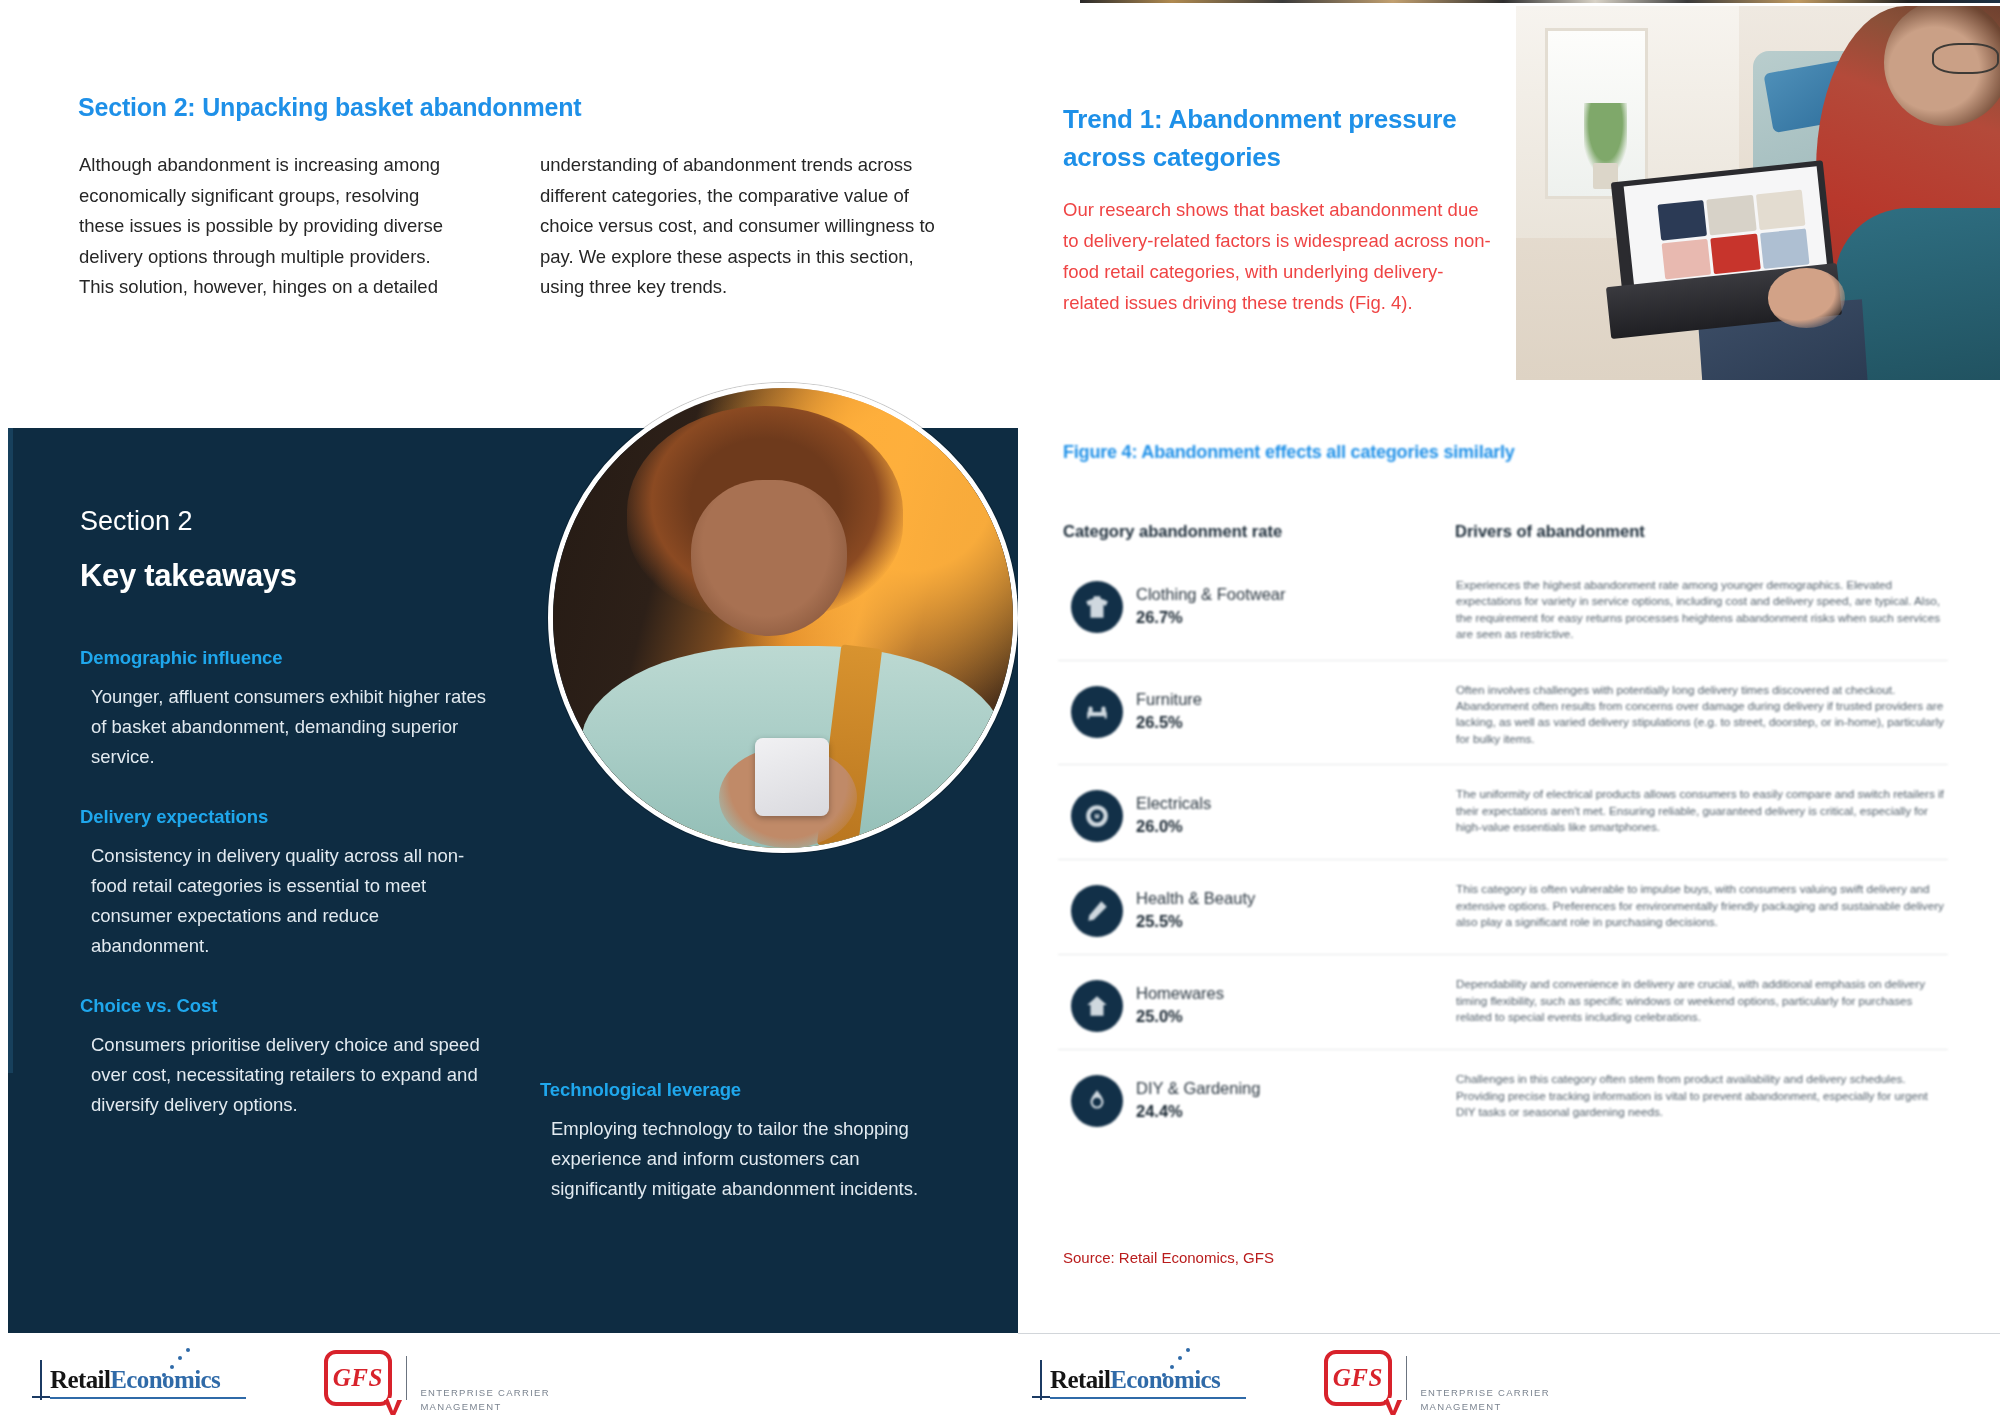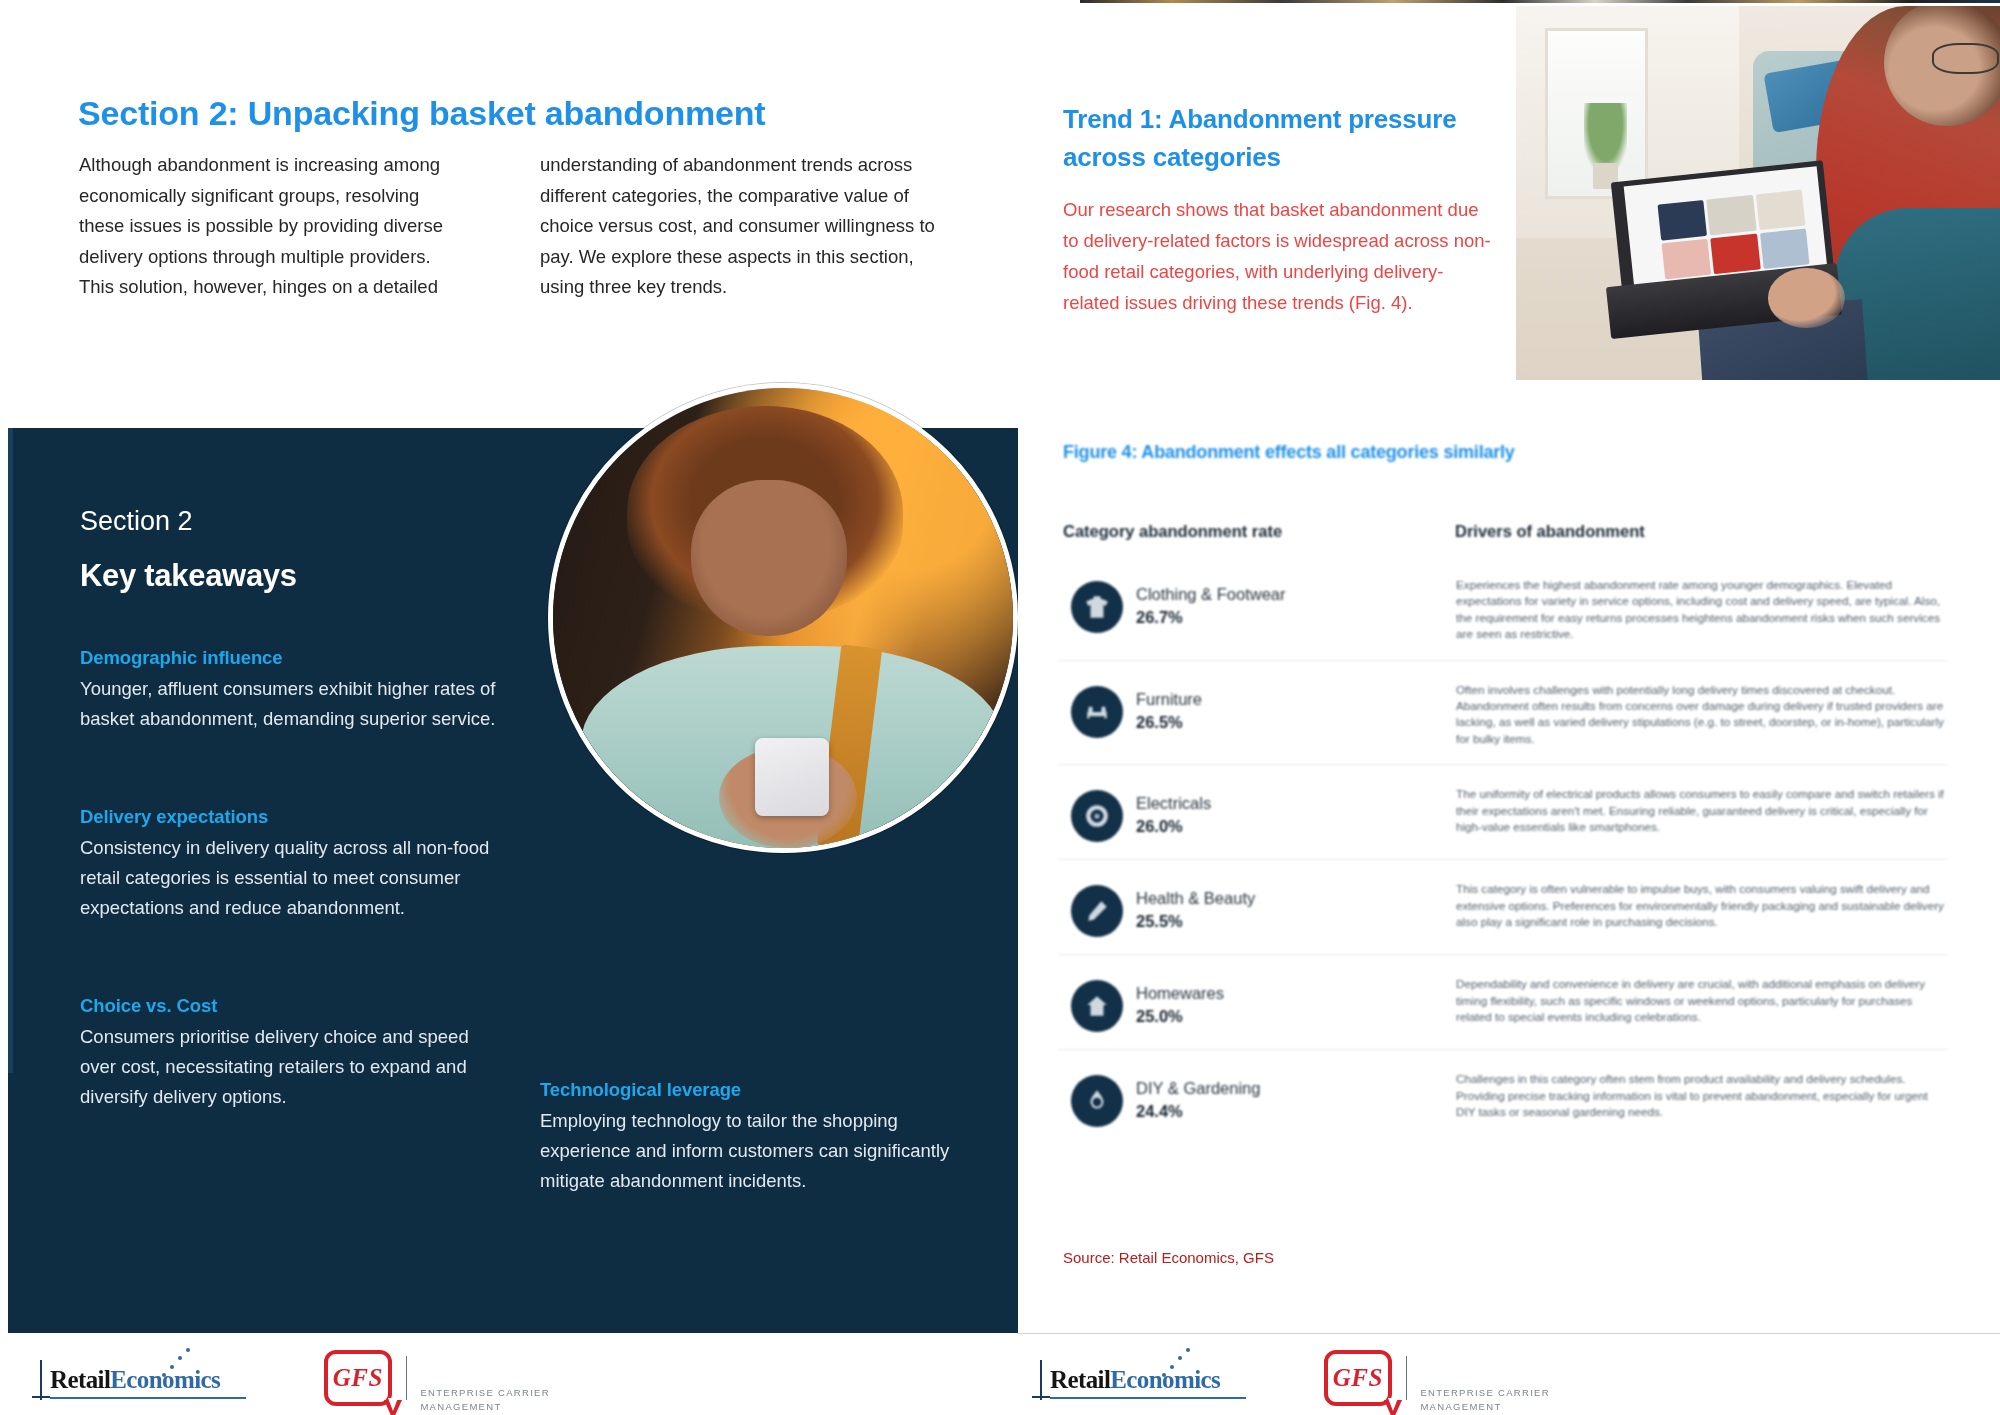--- a/index.html
+++ b/index.html
@@ -13,39 +13,39 @@
 
   
   .top-strip{position:absolute;left:1080px;top:0;width:920px;height:3px;
     background:linear-gradient(90deg,#2a2a2a 0%,#b08a50 10%,#3a3a3a 22%,#c2a070 34%,#2e2e2e 46%,#d8d2c6 56%,#3a3a3a 66%,#c09a62 78%,#222 90%,#1c3245 100%);}
 
   
   .h-blue{color:#1e90e8;font-weight:bold;letter-spacing:-0.2px;}
 
   
   .sec2-title{position:absolute;left:78px;top:72px;width:760px;
-    font-size:34px;line-height:36px;}
+    font-size:25px;line-height:36px;}
   .lcol{position:absolute;font-size:18.5px;line-height:30.5px;color:#262626;}
   .lcol.a{left:79px;top:150px;width:390px;}
   .lcol.b{left:540px;top:150px;width:420px;}
 
   
   .dark-panel{position:absolute;left:8px;top:428px;width:1010px;height:905px;
     background:#0e2c42;}
   .dark-panel .accent{position:absolute;left:0;top:0;width:5px;height:645px;
     background:#17405c;}
   .dp-eyebrow{position:absolute;left:80px;top:505px;color:#ffffff;
     font-size:27px;line-height:32px;font-weight:400;}
   .dp-title{position:absolute;left:80px;top:558px;color:#ffffff;
     font-size:31px;line-height:36px;font-weight:bold;letter-spacing:-0.3px;}
 
   .tk{position:absolute;width:425px;}
   .tk h4{margin:0 0 3px 0;color:#1fa7ec;font-size:18.5px;line-height:26px;
     font-weight:bold;letter-spacing:-0.1px;}
-  .tk p{margin:0;color:#e2eaf0;font-size:18.5px;line-height:30px;font-weight:300;}
+  .tk p{margin:11px;color:#e2eaf0;font-size:18.5px;line-height:30px;font-weight:300;}
   .tk.t1{left:80px;top:645px;}
   .tk.t2{left:80px;top:804px;}
   .tk.t3{left:80px;top:993px;}
   .tk.t4{left:540px;top:1077px;width:430px;}
 
   
   .circle-photo{position:absolute;left:548px;top:383px;width:460px;height:460px;
     border-radius:50%;overflow:hidden;border:5px solid #ffffff;
     box-shadow:0 0 0 1px rgba(0,0,0,.22);}
   .cp-bg{position:absolute;inset:0;

